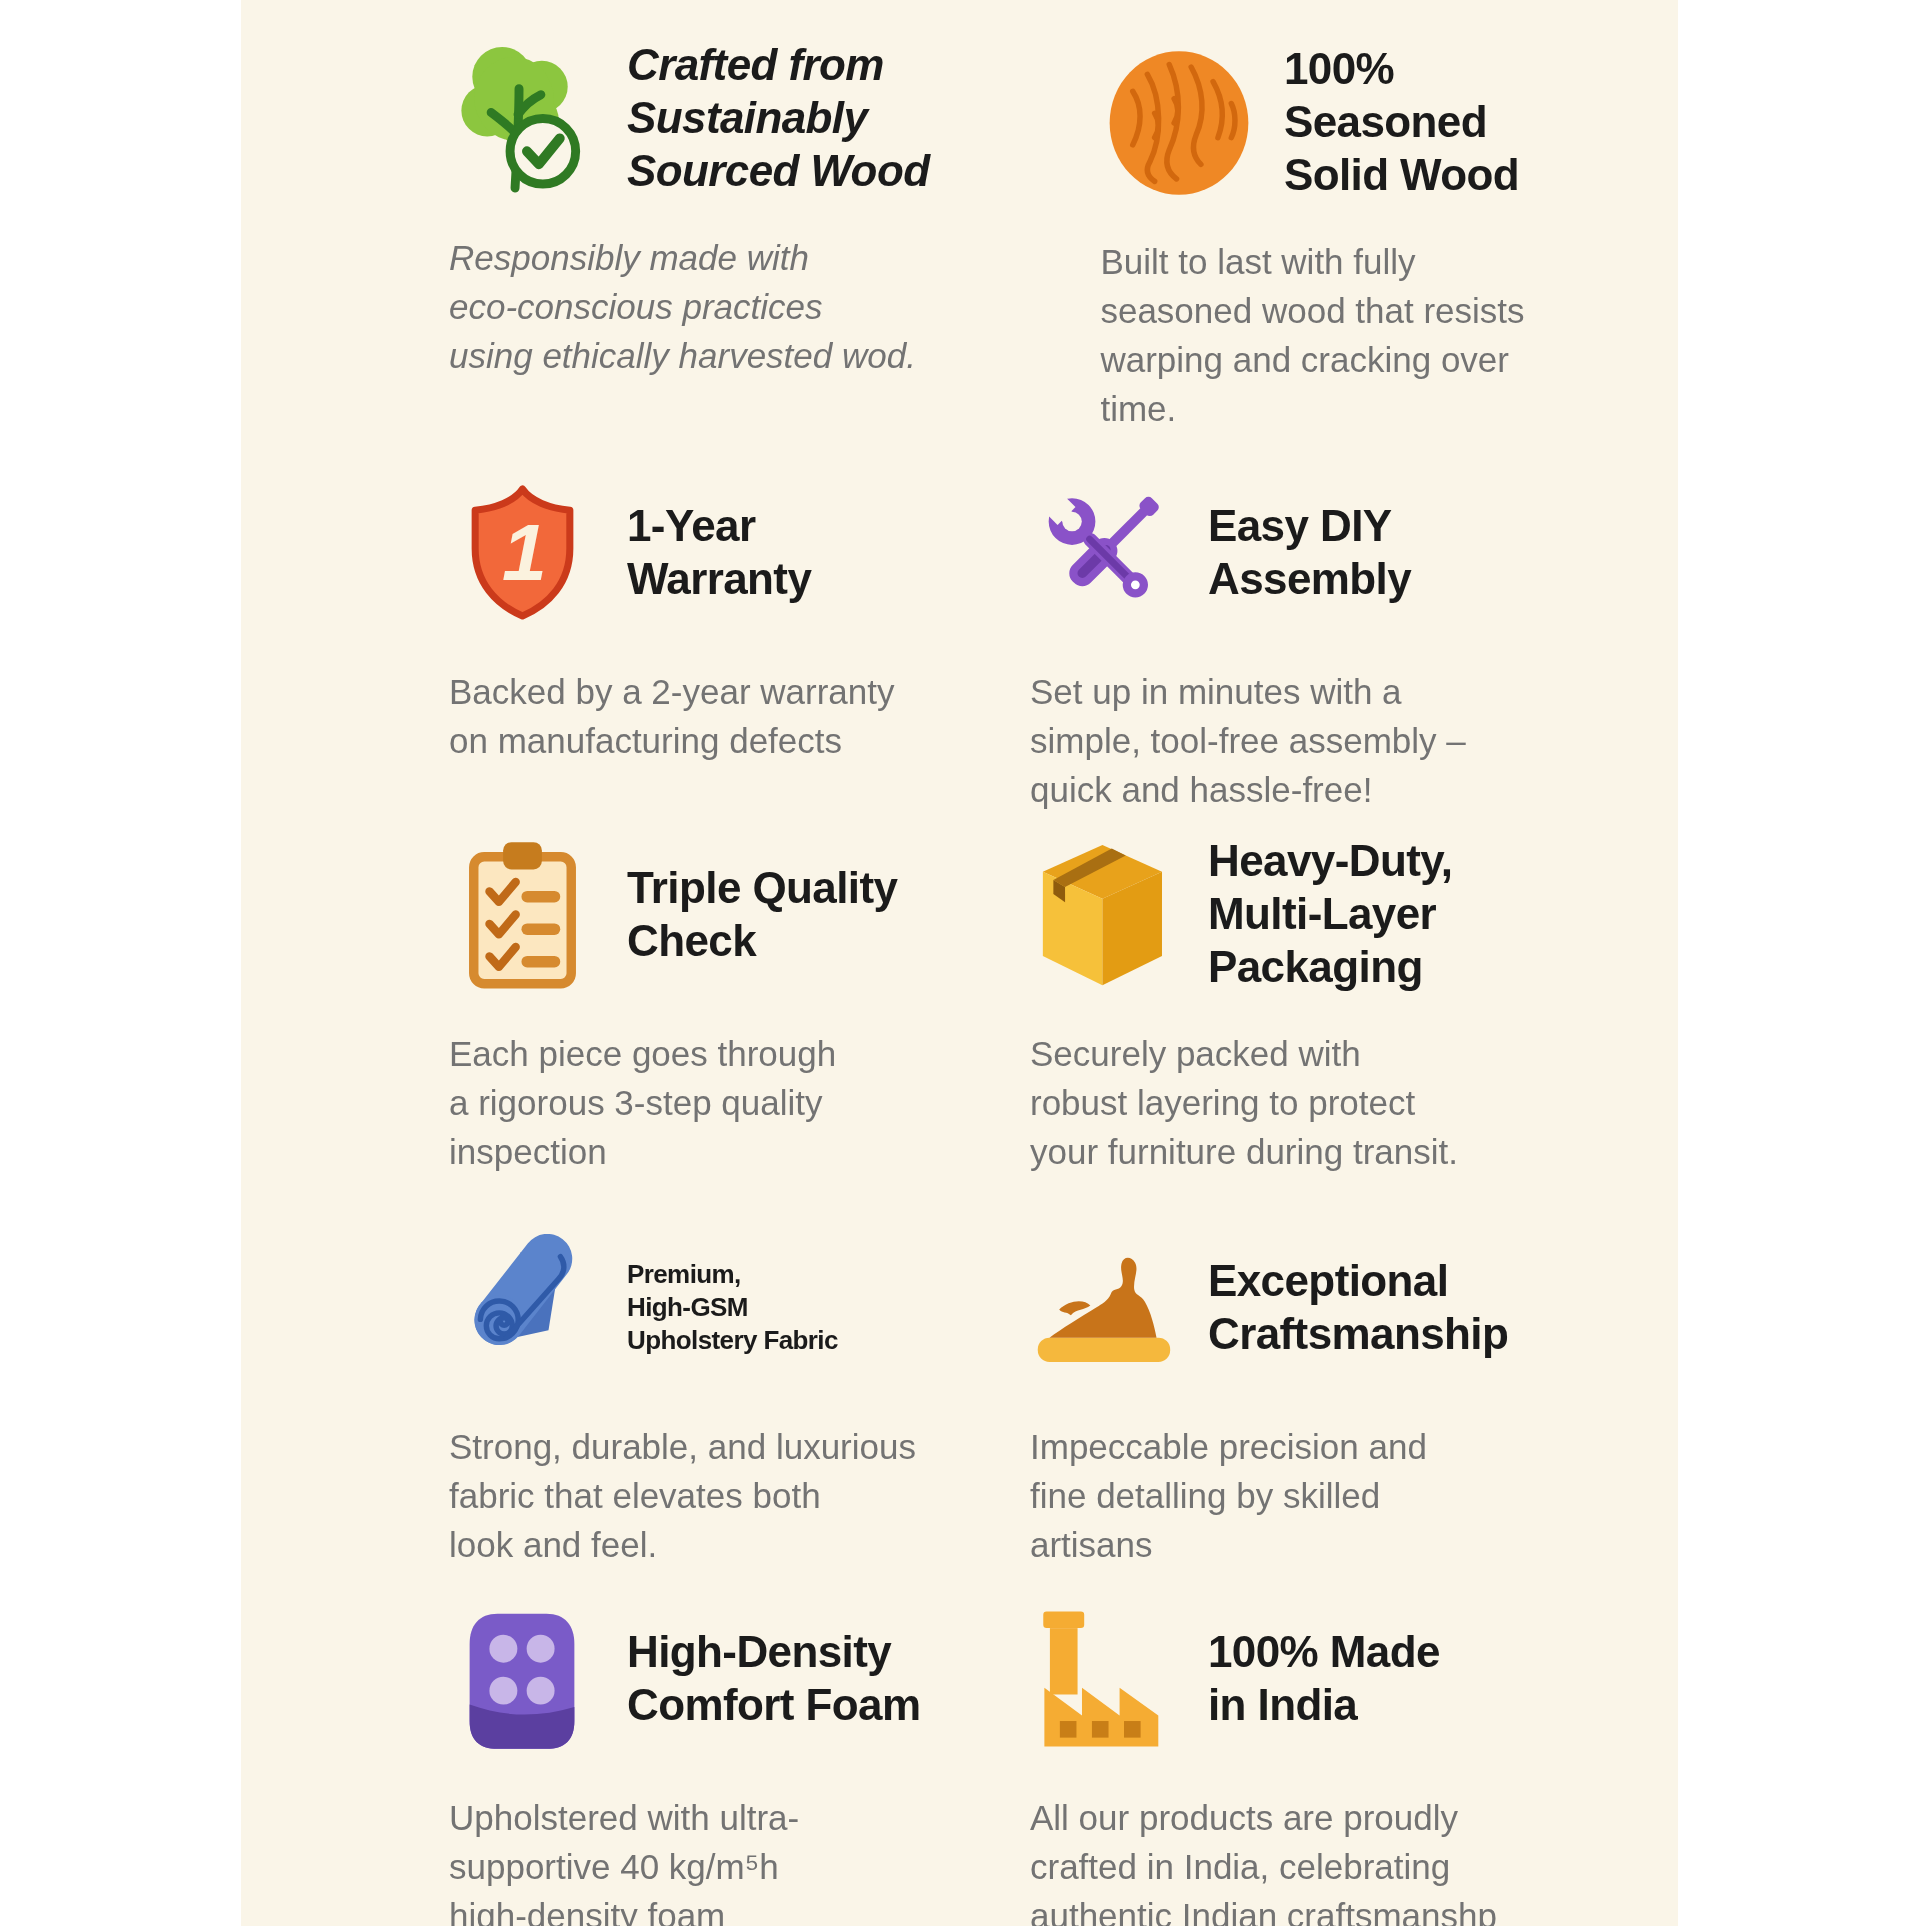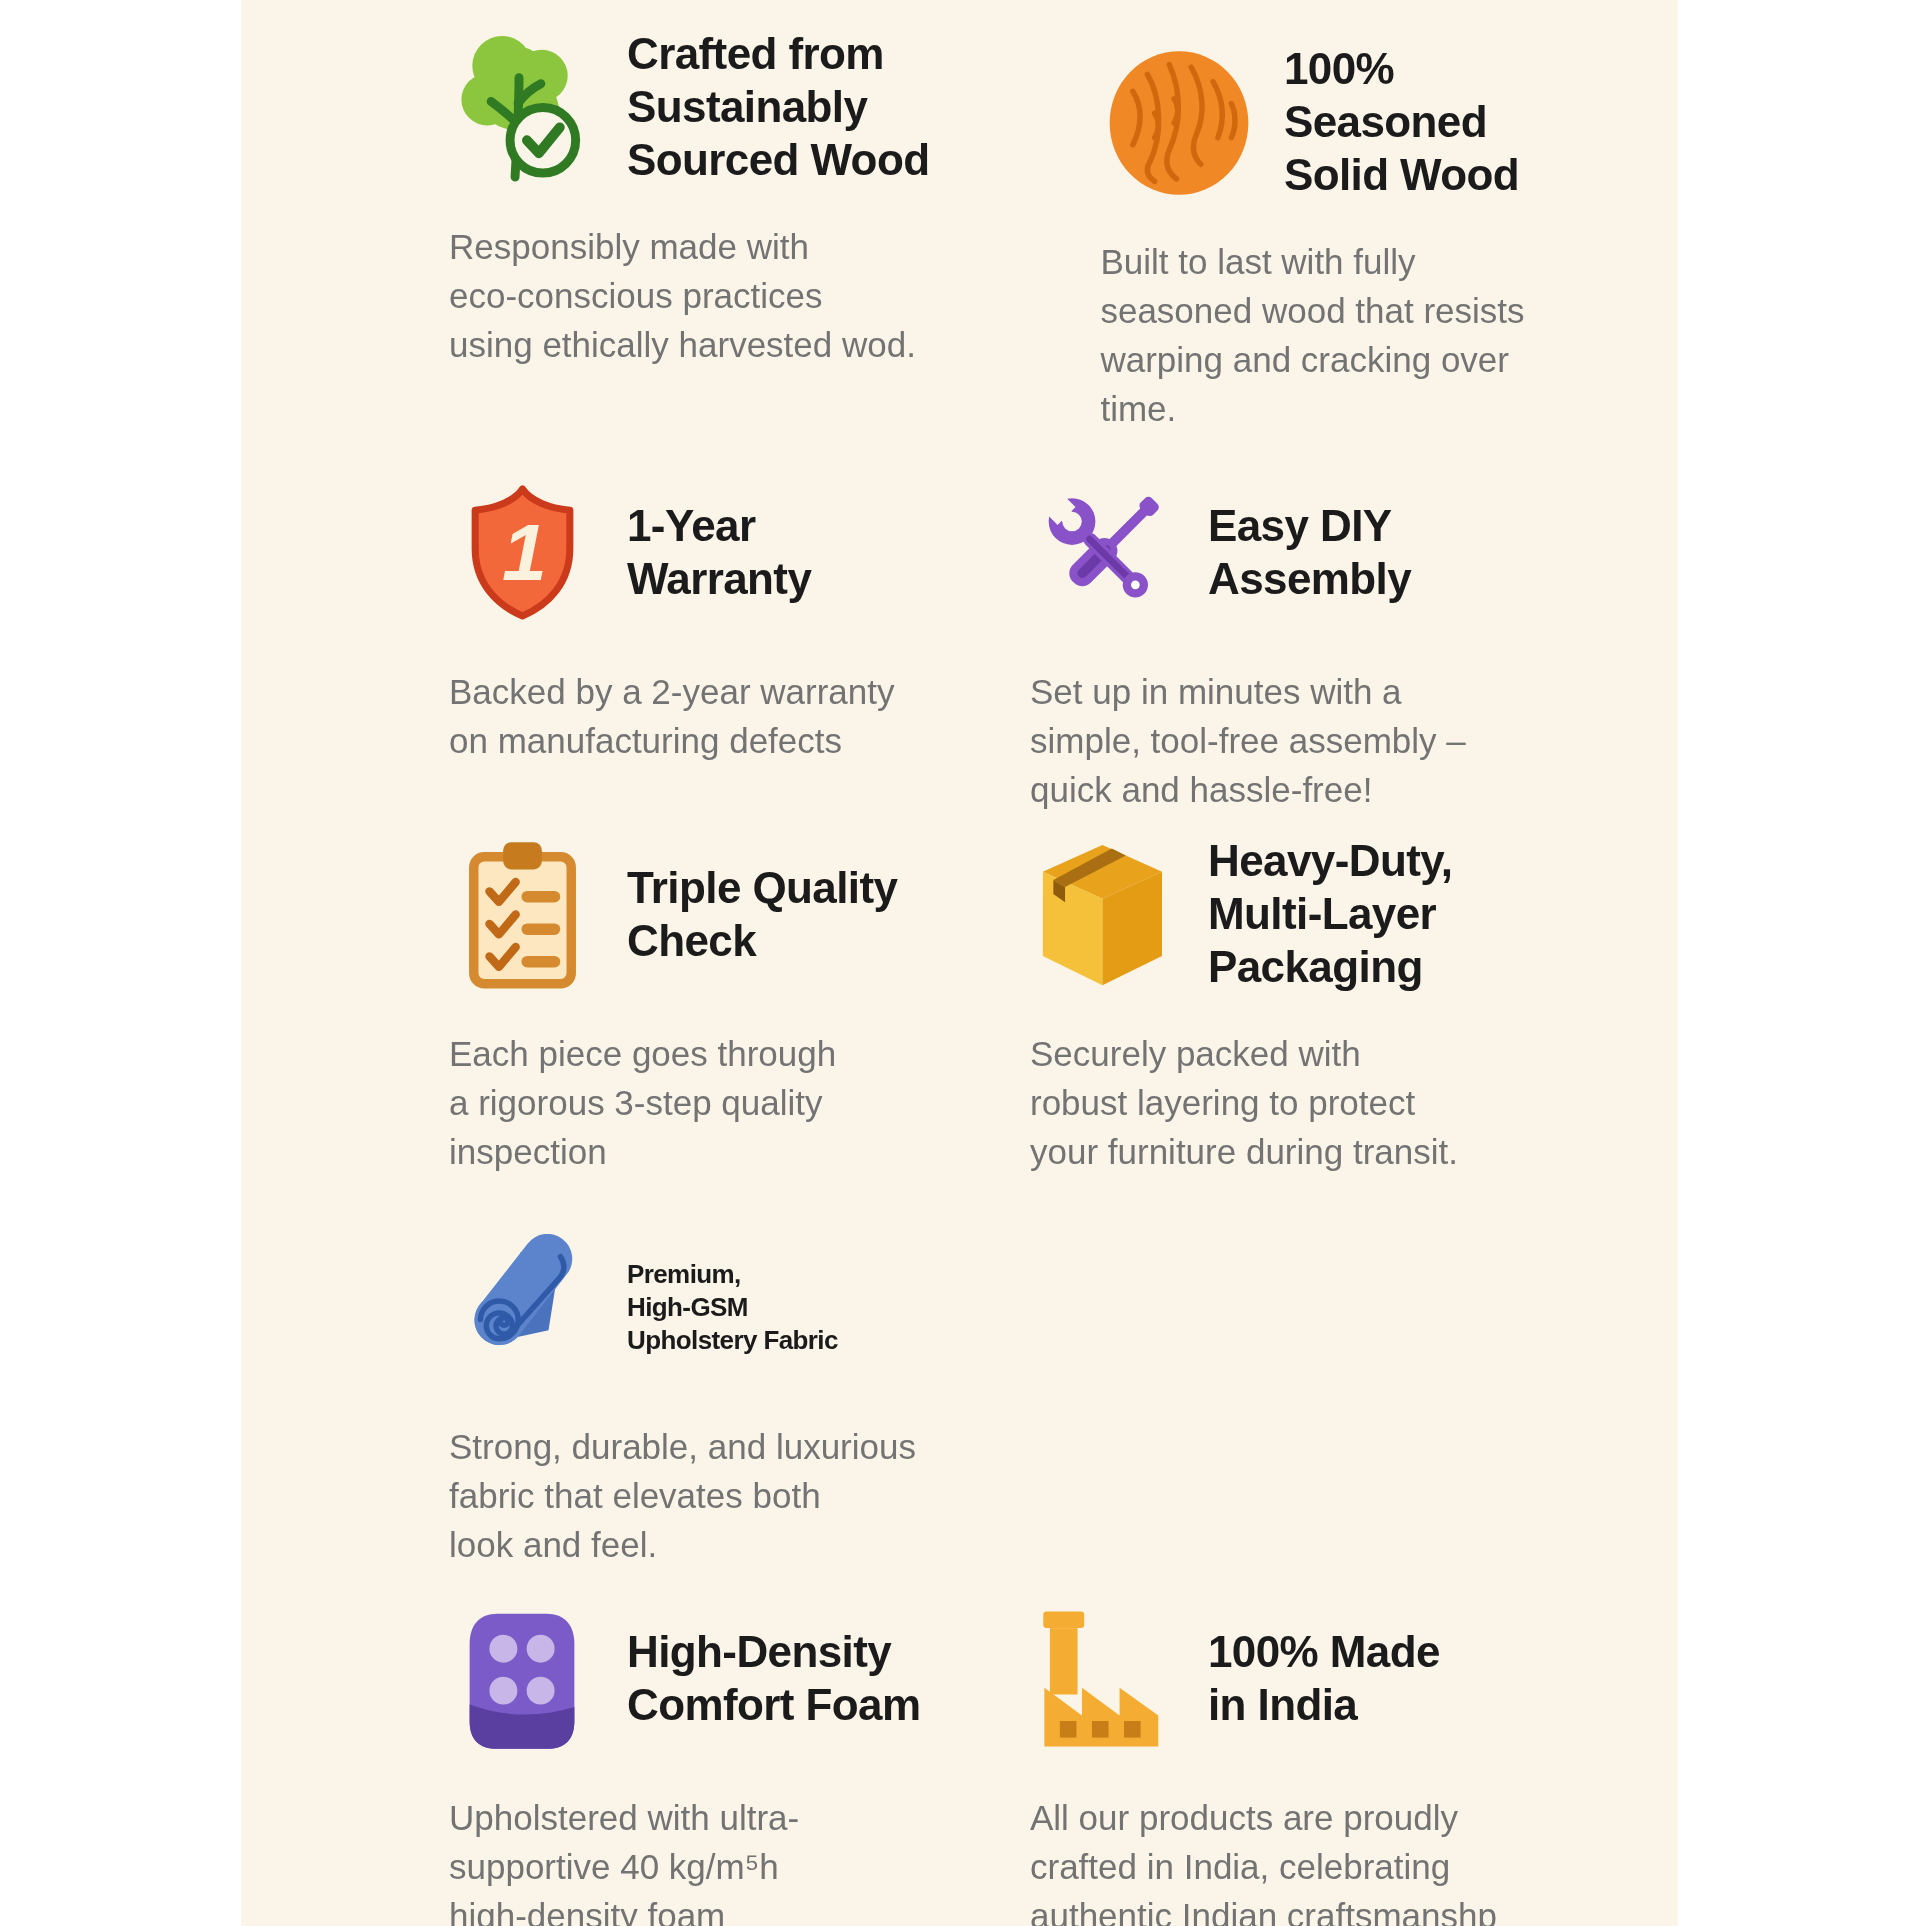--- a/index.html
+++ b/index.html
@@ -49,21 +49,21 @@
     color: #737373;
     white-space: pre-line;
   }
 </style>
 </head>
 <body>
 
 <div id="canvas">
   <div id="panel"></div>
 
-  <section class="feature" style="left:449px; top:20px; width:559px;">
+  <section class="feature" style="left:449px; top:31px; width:559px;font-style:italic;">
     <div class="feature-head">
       <div class="icon-box">
         <svg width="130" height="159" viewBox="0 0 130 160">
           <g fill="#8CC63F">
             <circle cx="45" cy="38" r="30"></circle>
             <circle cx="85" cy="48" r="26"></circle>
             <circle cx="30" cy="72" r="26"></circle>
             <circle cx="72" cy="82" r="30"></circle>
             <ellipse cx="57" cy="60" rx="40" ry="42"></ellipse>
           </g>
@@ -220,20 +220,36 @@
       </div>
       <h2 class="title title-compact">Premium,
 High-GSM
 Upholstery Fabric</h2>
     </div>
     <p class="desc">Strong, durable, and luxurious
 fabric that elevates both
 look and feel.</p>
   </section>
 
+  <section class="feature" style="left:1030px; top:1220px; width:565px;">
+    <div class="feature-head">
+      <div class="icon-box">
+        <svg width="161" height="134" viewBox="0 0 150 125">
+          <rect x="8" y="93" width="136" height="25" rx="12" fill="#F5B83D"></rect>
+          <path d="M20,93 L130,93 C128,82 124,66 118,56 C114,49 108,50 107,43 C106,32 112,24 108,16 C104,9 96,9 94,17 C92,26 98,33 94,40 C91,45 85,42 83,48 C80,55 74,58 68,62 C52,72 32,84 20,93 Z" fill="#C8741A"></path>
+          <path d="M30,64 C40,54 56,53 62,60 C56,65 48,63 42,70 C38,66 33,68 30,64 Z" fill="#C8741A"></path>
+        </svg>
+      </div>
+      <h2 class="title">Exceptional
+Craftsmanship</h2>
+    </div>
+    <p class="desc">Impeccable precision and
+fine detalling by skilled
+artisans</p>
+  </section>
 
   <section class="feature" style="left:449px; top:1591px; width:559px;">
     <div class="feature-head">
       <div class="icon-box">
         <svg width="128" height="150" viewBox="0 0 110 128">
           <path d="M10,34 C10,18 18,8 34,8 L76,8 C92,8 100,18 100,34 L100,100 C100,116 92,124 76,124 L34,124 C18,124 10,116 10,100 Z" fill="#7A5BC8"></path>
           <path d="M10,86 C40,97 70,97 100,88 L100,100 C100,116 92,124 76,124 L34,124 C18,124 10,116 10,100 Z" fill="#5B3FA0"></path>
           <g fill="#C8B6E8">
             <circle cx="39" cy="38" r="12"></circle>
             <circle cx="71" cy="38" r="12"></circle>

